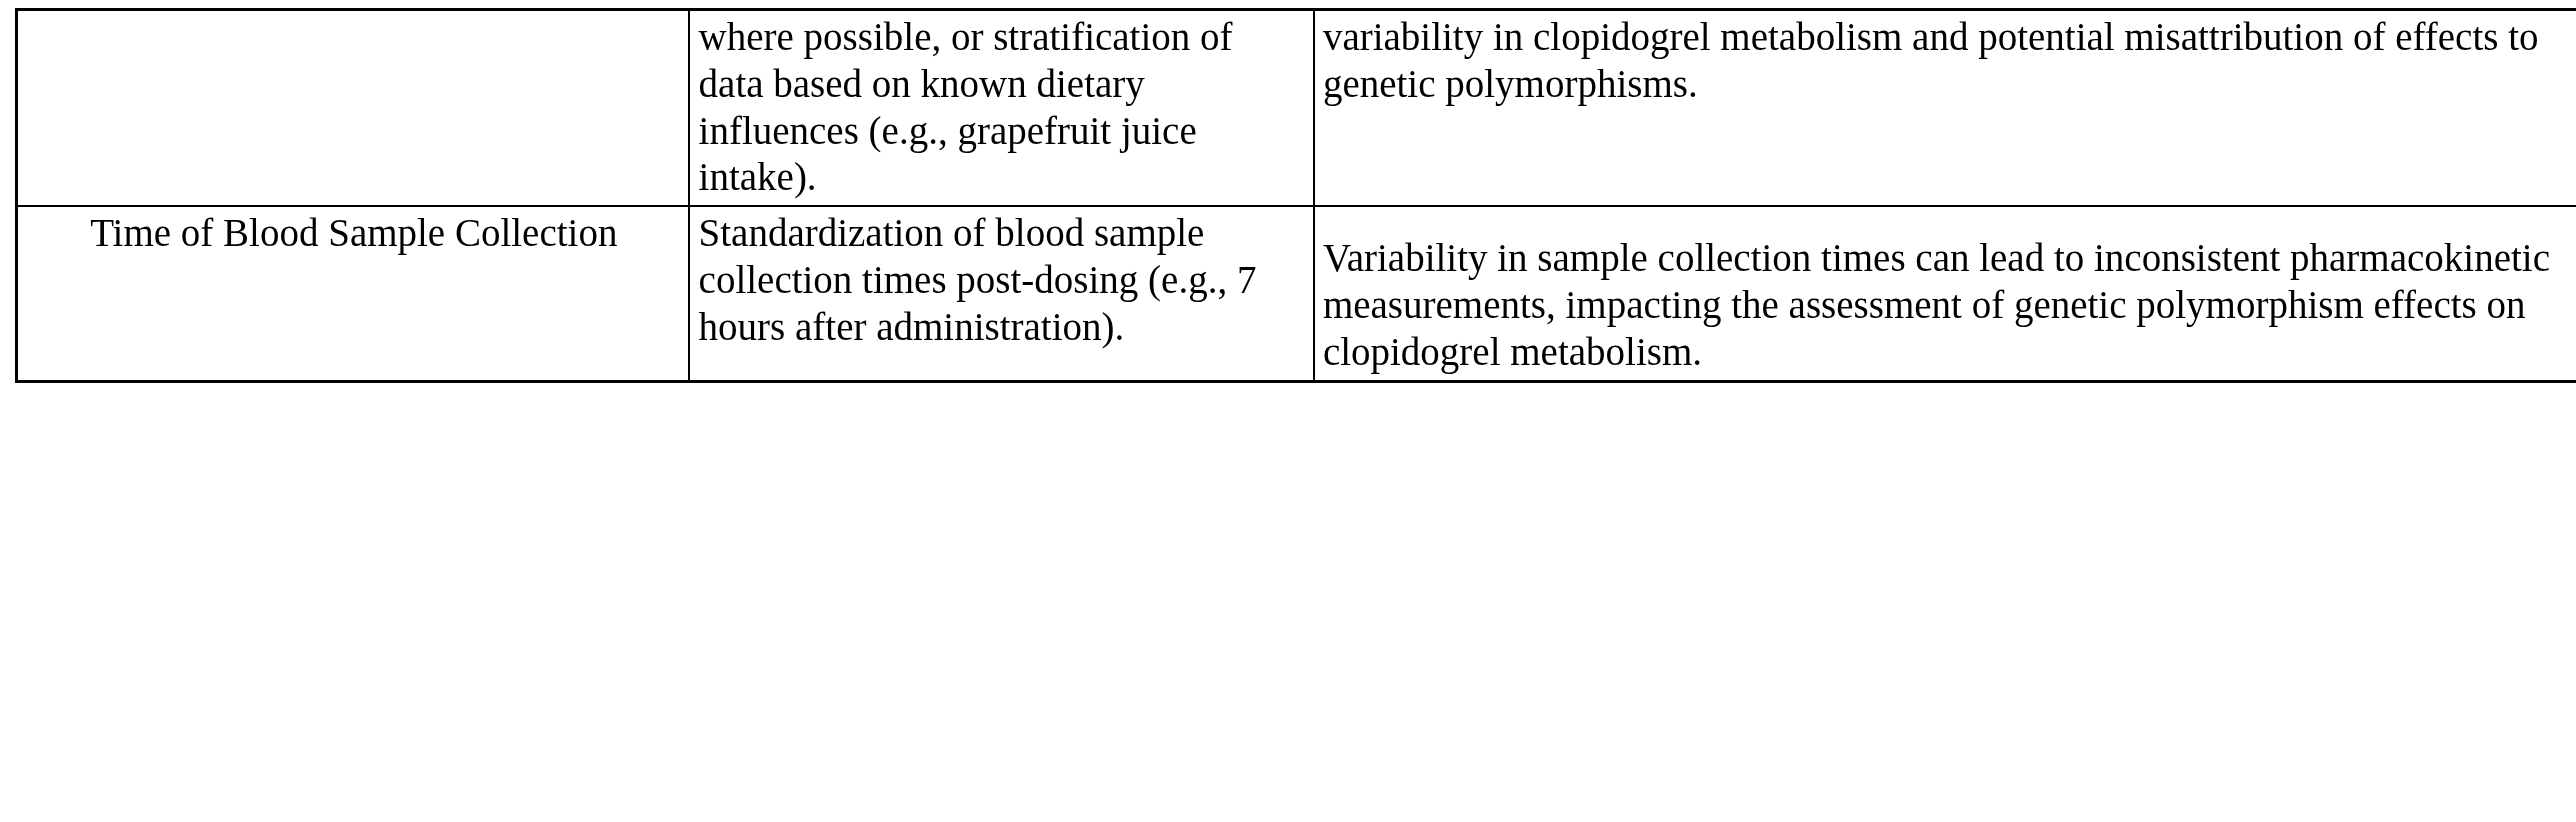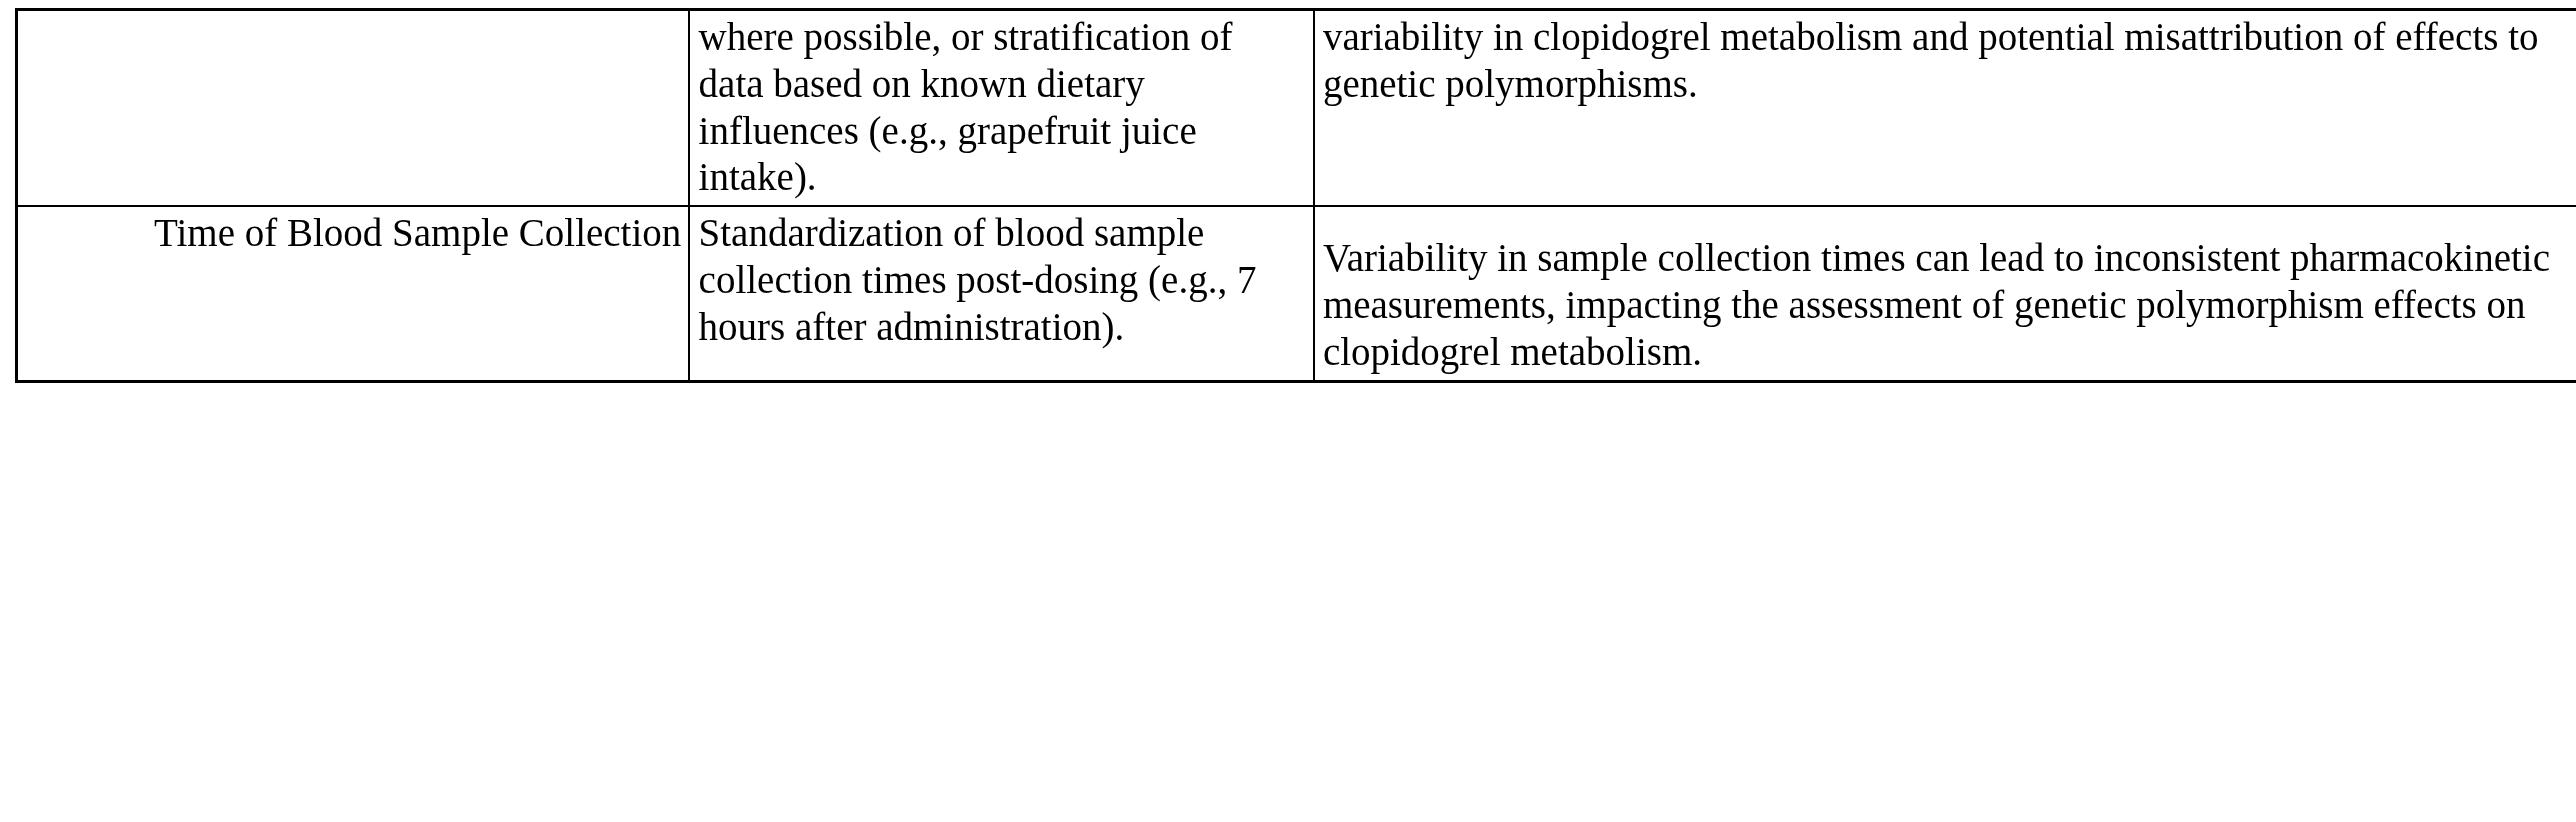--- a/index.html
+++ b/index.html
@@ -57,21 +57,20 @@
   }
   .cell-text {
     display: block;
     white-space: pre-line;
   }
   .row-two .col-impact .cell-text {
     padding-top: 25px;
   }
   .row-two .col-factor .cell-text {
     padding-top: 0;
-    text-align: right;
   }
 </style>
 </head>
 <body>
 
 <div class="page">
   <table class="doc-table">
     <tbody>
       <tr class="row-one">
         <td class="col-factor">

